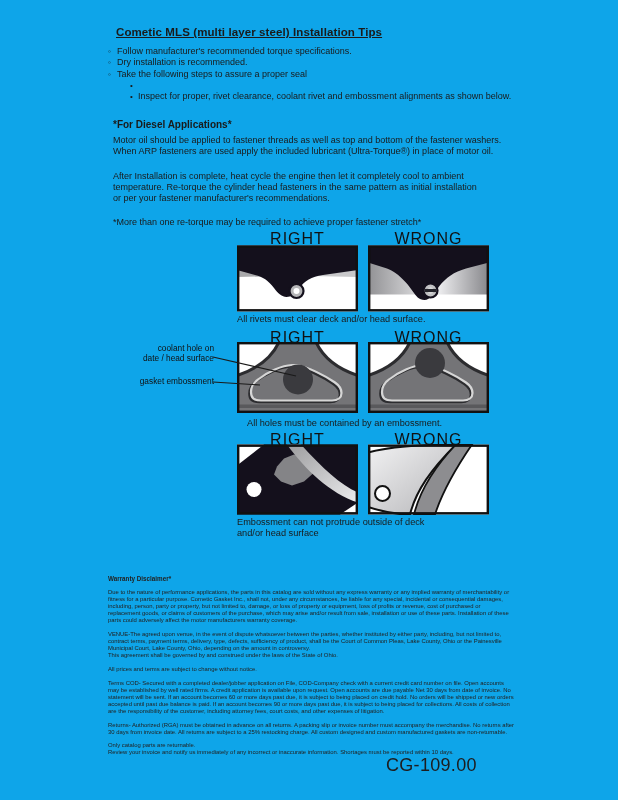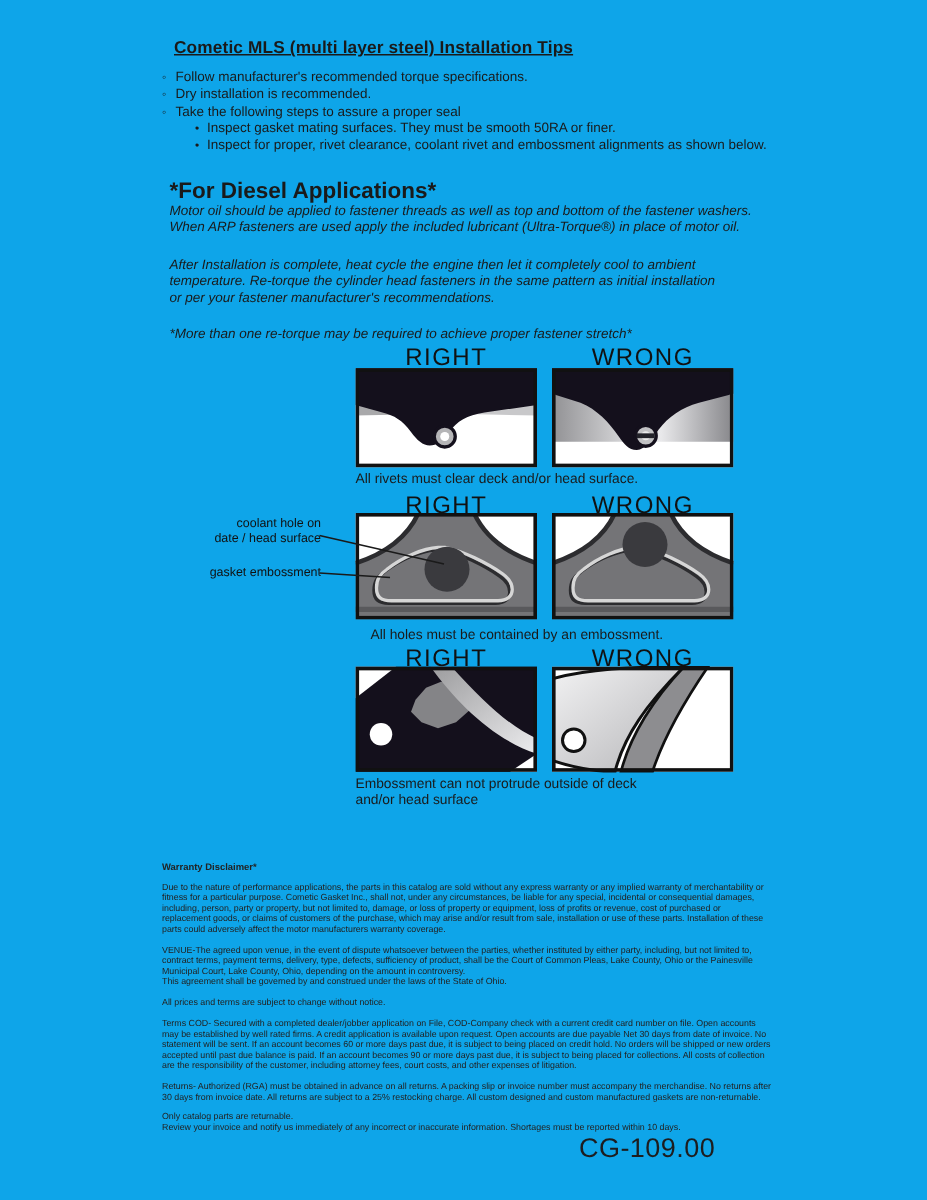--- a/index.html
+++ b/index.html
@@ -5,22 +5,22 @@
   html,body{margin:0;padding:0;background:#e9e9e9;}
   .page{position:relative;width:618px;height:800px;background:#0ea5e9;overflow:hidden;
         font-family:"Liberation Sans", sans-serif;color:#1a1a1a;}
   .abs{position:absolute;}
   .title{left:116px;top:26px;font-size:11.5px;font-weight:bold;text-decoration:underline;letter-spacing:.1px;}
   .bullets{left:108px;top:46px;font-size:9px;line-height:11.3px;}
   .b-row{display:flex;align-items:baseline;}
   .b-mark{width:9px;font-size:8px;}
   .sb-row{display:flex;align-items:baseline;padding-left:22px;}
   .sb-mark{width:8px;font-size:8px;}
-  .diesel-h{left:113px;top:119px;font-size:15px;font-weight:bold;}
-  .para{left:113px;font-size:9px;line-height:11.2px;font-style:italic;}
+  .diesel-h{left:113px;top:119px;font-size:10px;font-weight:bold;}
+  .para{left:113px;font-size:9px;line-height:11.2px;}
   .fig-label{width:121px;text-align:center;font-size:16px;letter-spacing:1px;color:#111;}
   .fig{width:121px;height:71px;}
   .caption{font-size:9.2px;font-weight:normal;line-height:10.8px;}
   .ann{font-size:8.3px;line-height:10px;text-align:right;color:#111;}
   .fineprint{left:108px;top:575px;width:406px;font-size:5.9px;line-height:7.1px;color:#222;}
   .fineprint .fp-h{font-size:6.3px;font-weight:bold;margin:0 0 7px 0;}
   .fineprint p{margin:0 0 6.5px 0;}
   .fineprint p.tight{margin:0;}
   .doccode{left:386px;top:755px;font-size:18px;letter-spacing:.3px;color:#1d1d1f;}
   svg{display:block;}
@@ -40,21 +40,20 @@
     <div class="b-row">
       <span class="b-mark">◦</span>
       <span>Dry installation is recommended.</span>
     </div>
     <div class="b-row">
       <span class="b-mark">◦</span>
       <span>Take the following steps to assure a proper seal</span>
     </div>
     <div class="sb-row">
       <span class="sb-mark">•</span>
-      <span>Inspect gasket mating surfaces.  They must be smooth 50RA or finer.</span>
     </div>
     <div class="sb-row">
       <span class="sb-mark">•</span>
       <span>Inspect for proper, rivet clearance, coolant rivet and embossment alignments as shown below.</span>
     </div>
   </div>
 
   <div class="abs diesel-h">*For Diesel Applications*</div>
   <div class="abs para" style="top:135px;">
     <div>Motor oil should be applied to fastener threads as well as top and bottom of the fastener washers.</div>

